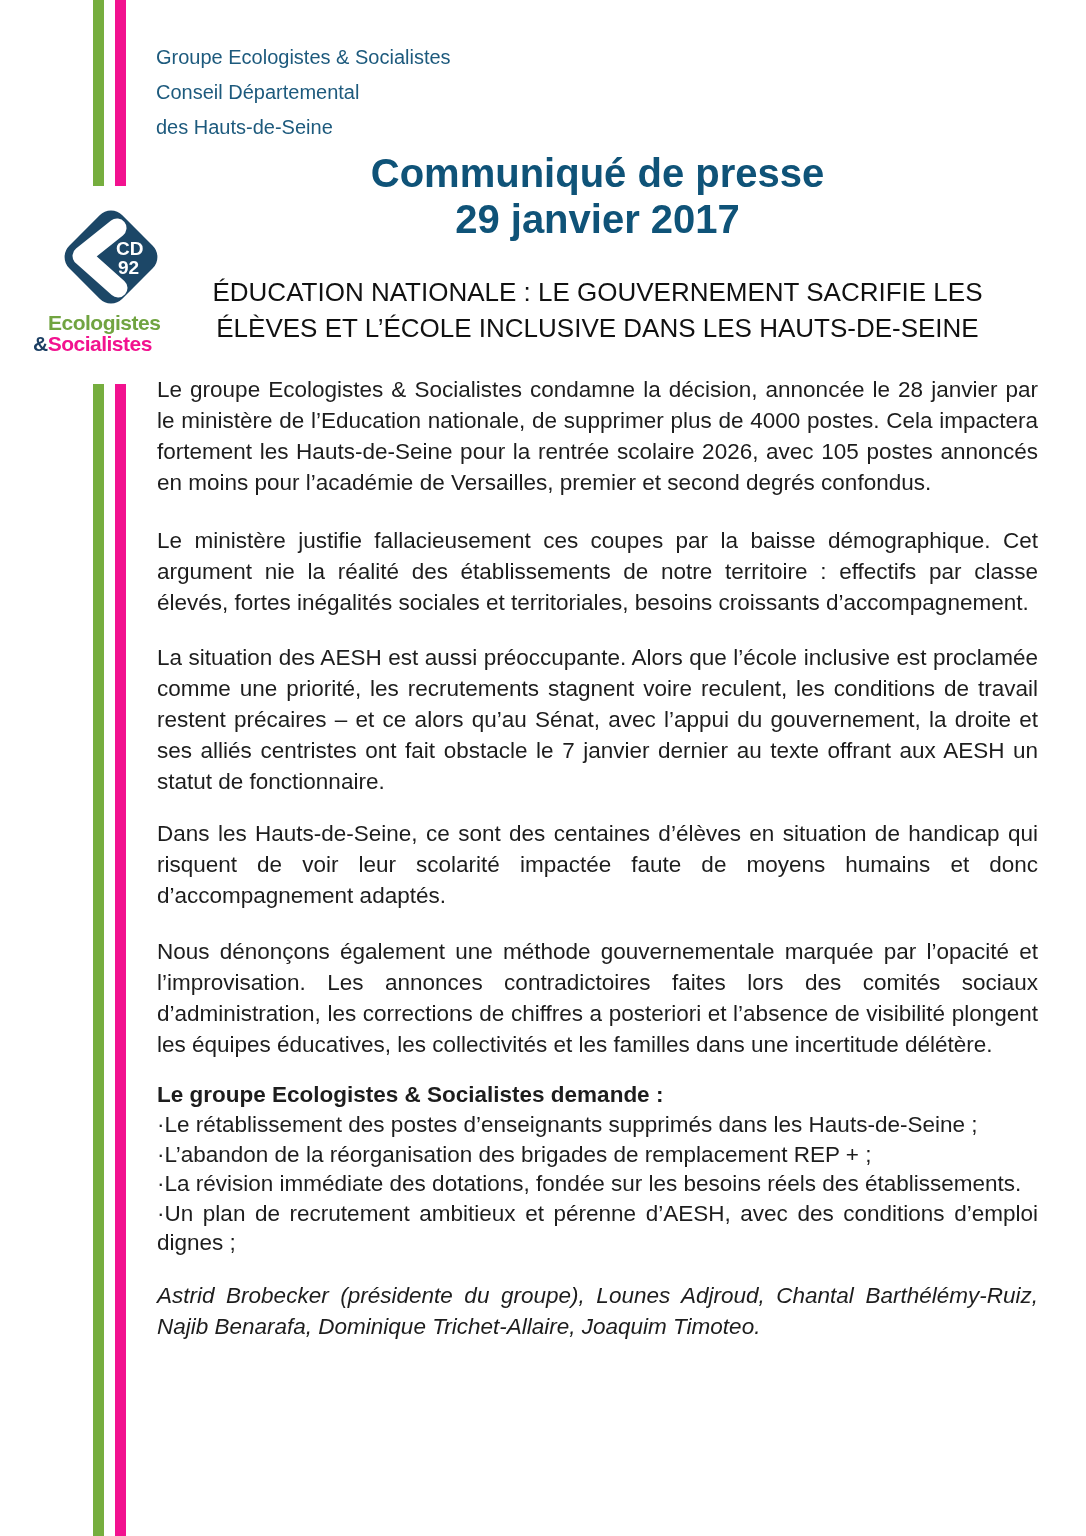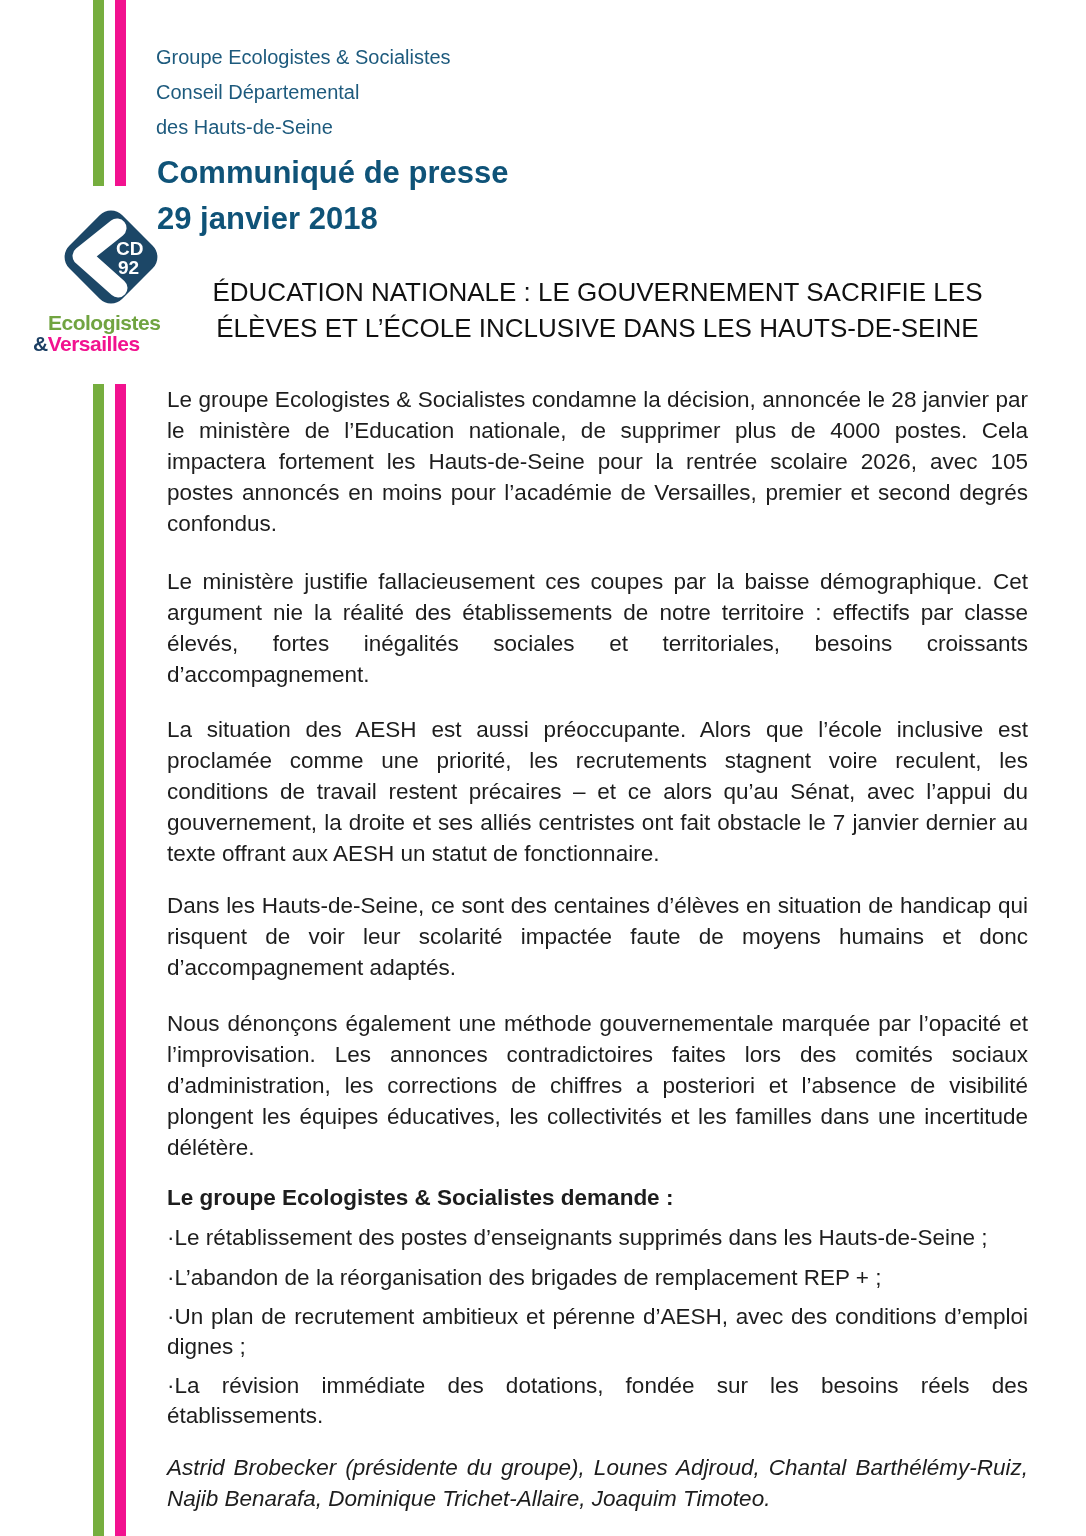--- a/index.html
+++ b/index.html
@@ -33,37 +33,37 @@
 
   
   .org-block {
     position: absolute; left: 156px; top: 40px;
     color: #1d5a7d; font-size: 20px; line-height: 35px;
   }
 
   
   .title-block {
     position: absolute; left: 157px; top: 150px; width: 881px;
-    text-align: left; color: #0f5378;
-    font-weight: bold; font-size: 31px; line-height: 46px;
+    text-align: center; color: #0f5378;
+    font-weight: bold; font-size: 40px; line-height: 46px;
   }
 
   
   .headline-block {
     position: absolute; left: 145px; top: 274px; width: 905px;
     text-align: center; color: #111111;
     font-weight: normal; font-size: 26px; line-height: 36px;
   }
 
   
   .body-block {
     position: absolute; left: 157px; top: 374px; width: 881px;
     color: #1d1d1d; font-size: 22.5px; line-height: 31px;
   }
-  .body-block p { margin: 10px; text-align: justify; }
+  .body-block p { margin: 0; text-align: justify; }
   .p1 { margin-bottom: 27px !important; }
   .p2 { margin-bottom: 24px !important; }
   .p3 { margin-bottom: 21px !important; }
   .p4 { margin-bottom: 25px !important; }
   .p5 { margin-bottom: 19px !important; }
   .demands-heading { font-weight: bold; text-align: center; }
   .demand-item { line-height: 29.5px; text-align: right; }
   .demand-list { margin: 0 0 22px 0; }
   .closing { font-weight: bold; margin-bottom: 82px !important; }
   .signature { font-style: italic; }
@@ -82,52 +82,52 @@
     <svg width="116" height="112" viewBox="0 0 116 112">
       <rect x="20.5" y="17.5" width="75" height="75" rx="16" fill="#1c4767" transform="rotate(45 58 55)"></rect>
       <path d="M 64 26 L 29 54 L 65 86" fill="none" stroke="#ffffff" stroke-width="19" stroke-linecap="round" stroke-linejoin="round"></path>
       <text x="63" y="53" fill="#ffffff" font-family="Liberation Sans, sans-serif" font-size="19" font-weight="bold">CD</text>
       <text x="65" y="72" fill="#ffffff" font-family="Liberation Sans, sans-serif" font-size="19" font-weight="bold">92</text>
     </svg>
   </div>
   <div class="logo-caption">
     <div class="line1">Ecologistes</div>
     <div class="line2">
-      <span class="amp">&amp;</span><span class="soc">Versailles</span>
+      <span class="amp">&amp;</span><span class="soc">Socialistes</span>
     </div>
   </div>
 
   <div class="org-block">
     <div>Groupe Ecologistes &amp; Socialistes</div>
     <div>Conseil Départemental</div>
     <div>des Hauts-de-Seine</div>
   </div>
 
   <div class="title-block">
     <div>Communiqué de presse</div>
-    <div>29 janvier 2018</div>
+    <div>29 janvier 2017</div>
   </div>
 
   <div class="headline-block">
     <div>ÉDUCATION NATIONALE : LE GOUVERNEMENT SACRIFIE LES</div>
     <div>ÉLÈVES ET L’ÉCOLE INCLUSIVE DANS LES HAUTS-DE-SEINE</div>
   </div>
 
   <div class="body-block">
     <p class="p1">Le groupe Ecologistes &amp; Socialistes condamne la décision, annoncée le 28 janvier par le ministère de l’Education nationale, de supprimer plus de 4000 postes. Cela impactera fortement les Hauts-de-Seine pour la rentrée scolaire 2026, avec 105 postes annoncés en moins pour l’académie de Versailles, premier et second degrés confondus.</p>
     <p class="p2">Le ministère justifie fallacieusement ces coupes par la baisse démographique. Cet argument nie la réalité des établissements de notre territoire : effectifs par classe élevés, fortes inégalités sociales et territoriales, besoins croissants d’accompagnement.</p>
     <p class="p3">La situation des AESH est aussi préoccupante. Alors que l’école inclusive est proclamée comme une priorité, les recrutements stagnent voire reculent, les conditions de travail restent précaires – et ce alors qu’au Sénat, avec l’appui du gouvernement, la droite et ses alliés centristes ont fait obstacle le 7 janvier dernier au texte offrant aux AESH un statut de fonctionnaire.</p>
     <p class="p4">Dans les Hauts-de-Seine, ce sont des centaines d’élèves en situation de handicap qui risquent de voir leur scolarité impactée faute de moyens humains et donc d’accompagnement adaptés.</p>
     <p class="p5">Nous dénonçons également une méthode gouvernementale marquée par l’opacité et l’improvisation. Les annonces contradictoires faites lors des comités sociaux d’administration, les corrections de chiffres a posteriori et l’absence de visibilité plongent les équipes éducatives, les collectivités et les familles dans une incertitude délétère.</p>
 
     <p class="demands-heading">Le groupe Ecologistes &amp; Socialistes demande :</p>
     <div class="demand-list">
       <p class="demand-item">·Le rétablissement des postes d’enseignants supprimés dans les Hauts-de-Seine ;</p>
       <p class="demand-item">·L’abandon de la réorganisation des brigades de remplacement REP + ;</p>
+      <p class="demand-item">·La révision immédiate des dotations, fondée sur les besoins réels des établissements.</p>
       <p class="demand-item">·Un plan de recrutement ambitieux et pérenne d’AESH, avec des conditions d’emploi dignes ;</p>
-      <p class="demand-item">·La révision immédiate des dotations, fondée sur les besoins réels des établissements.</p>
     </div>
 
 
     <p class="signature">Astrid Brobecker (présidente du groupe), Lounes Adjroud, Chantal Barthélémy-Ruiz, Najib Benarafa, Dominique Trichet-Allaire, Joaquim Timoteo.</p>
   </div>
 
 </div>
 
 </body></html>

